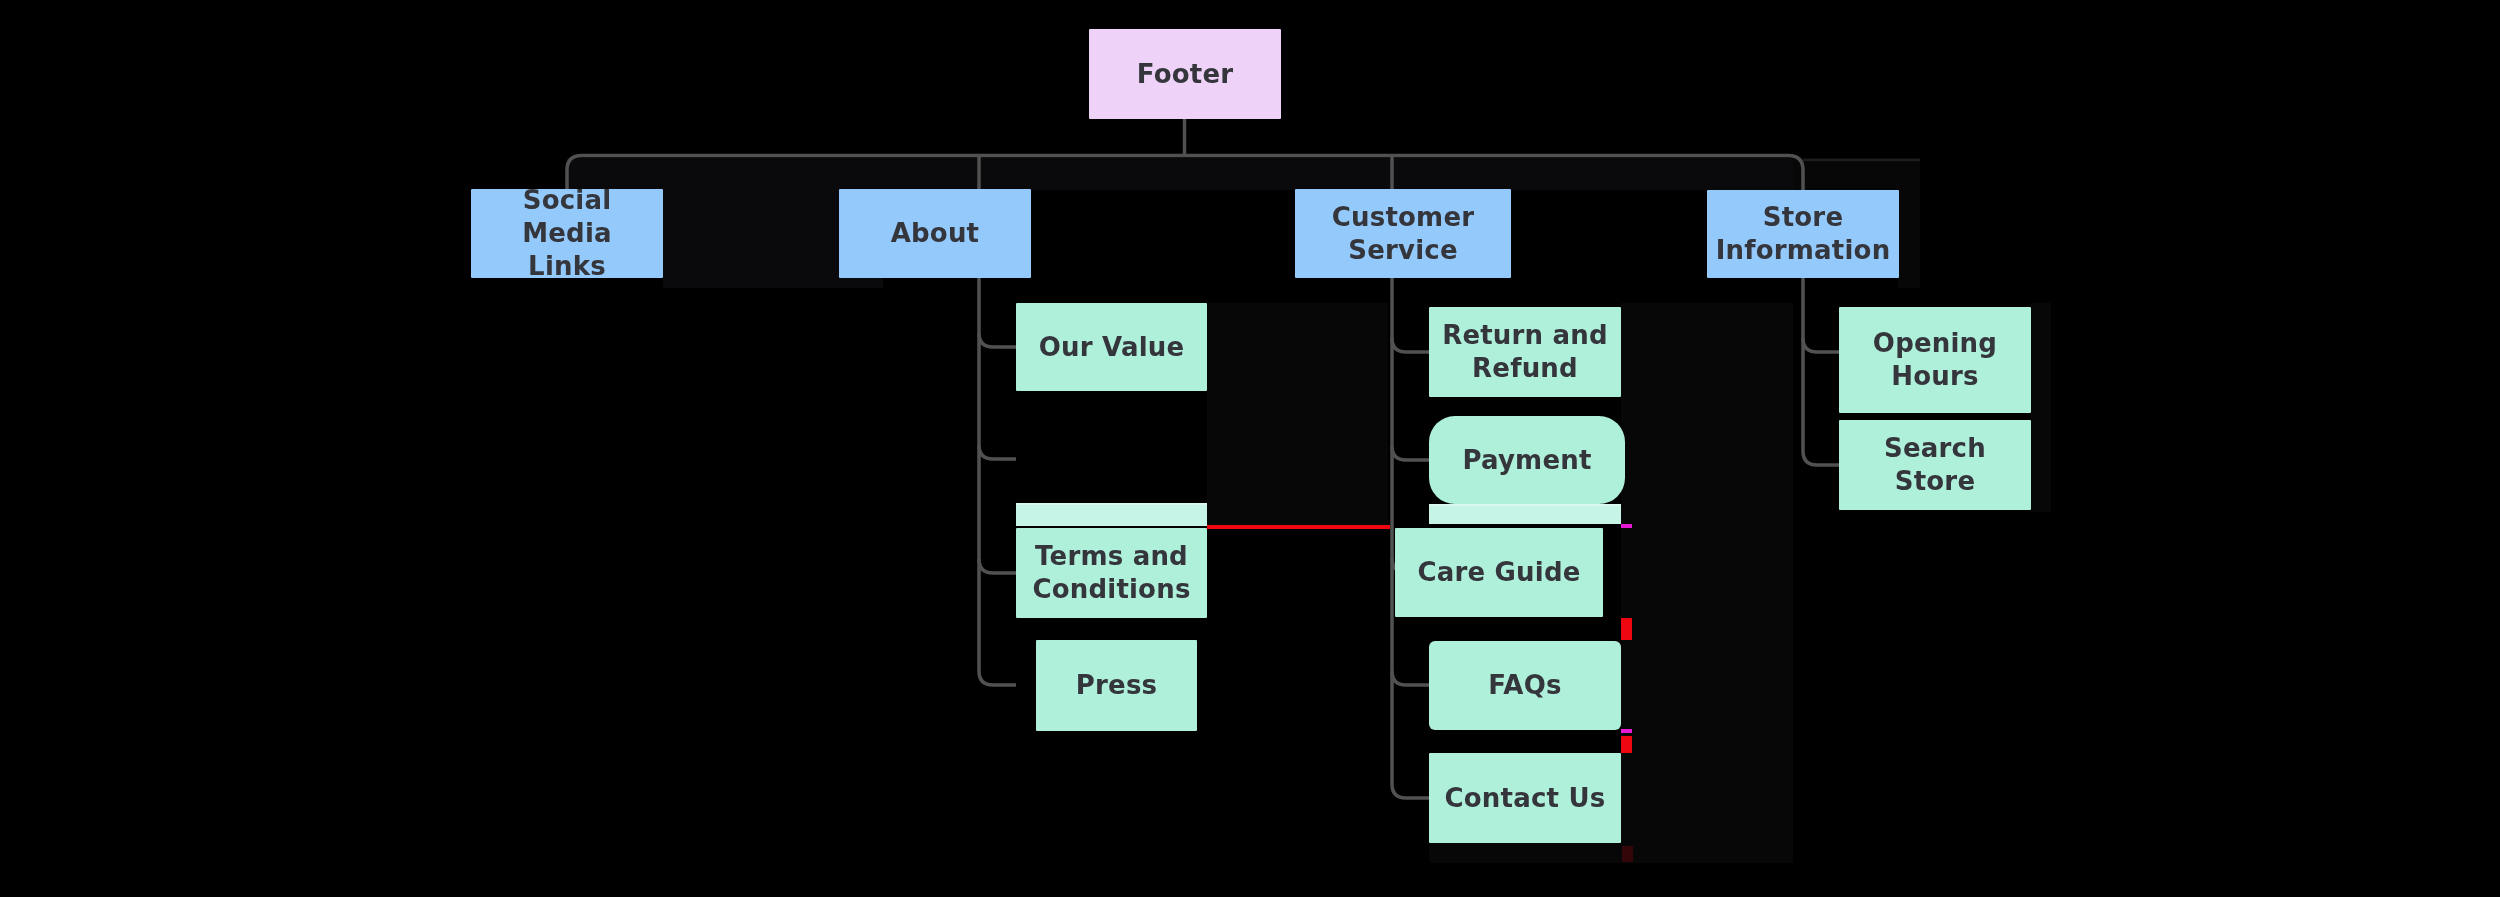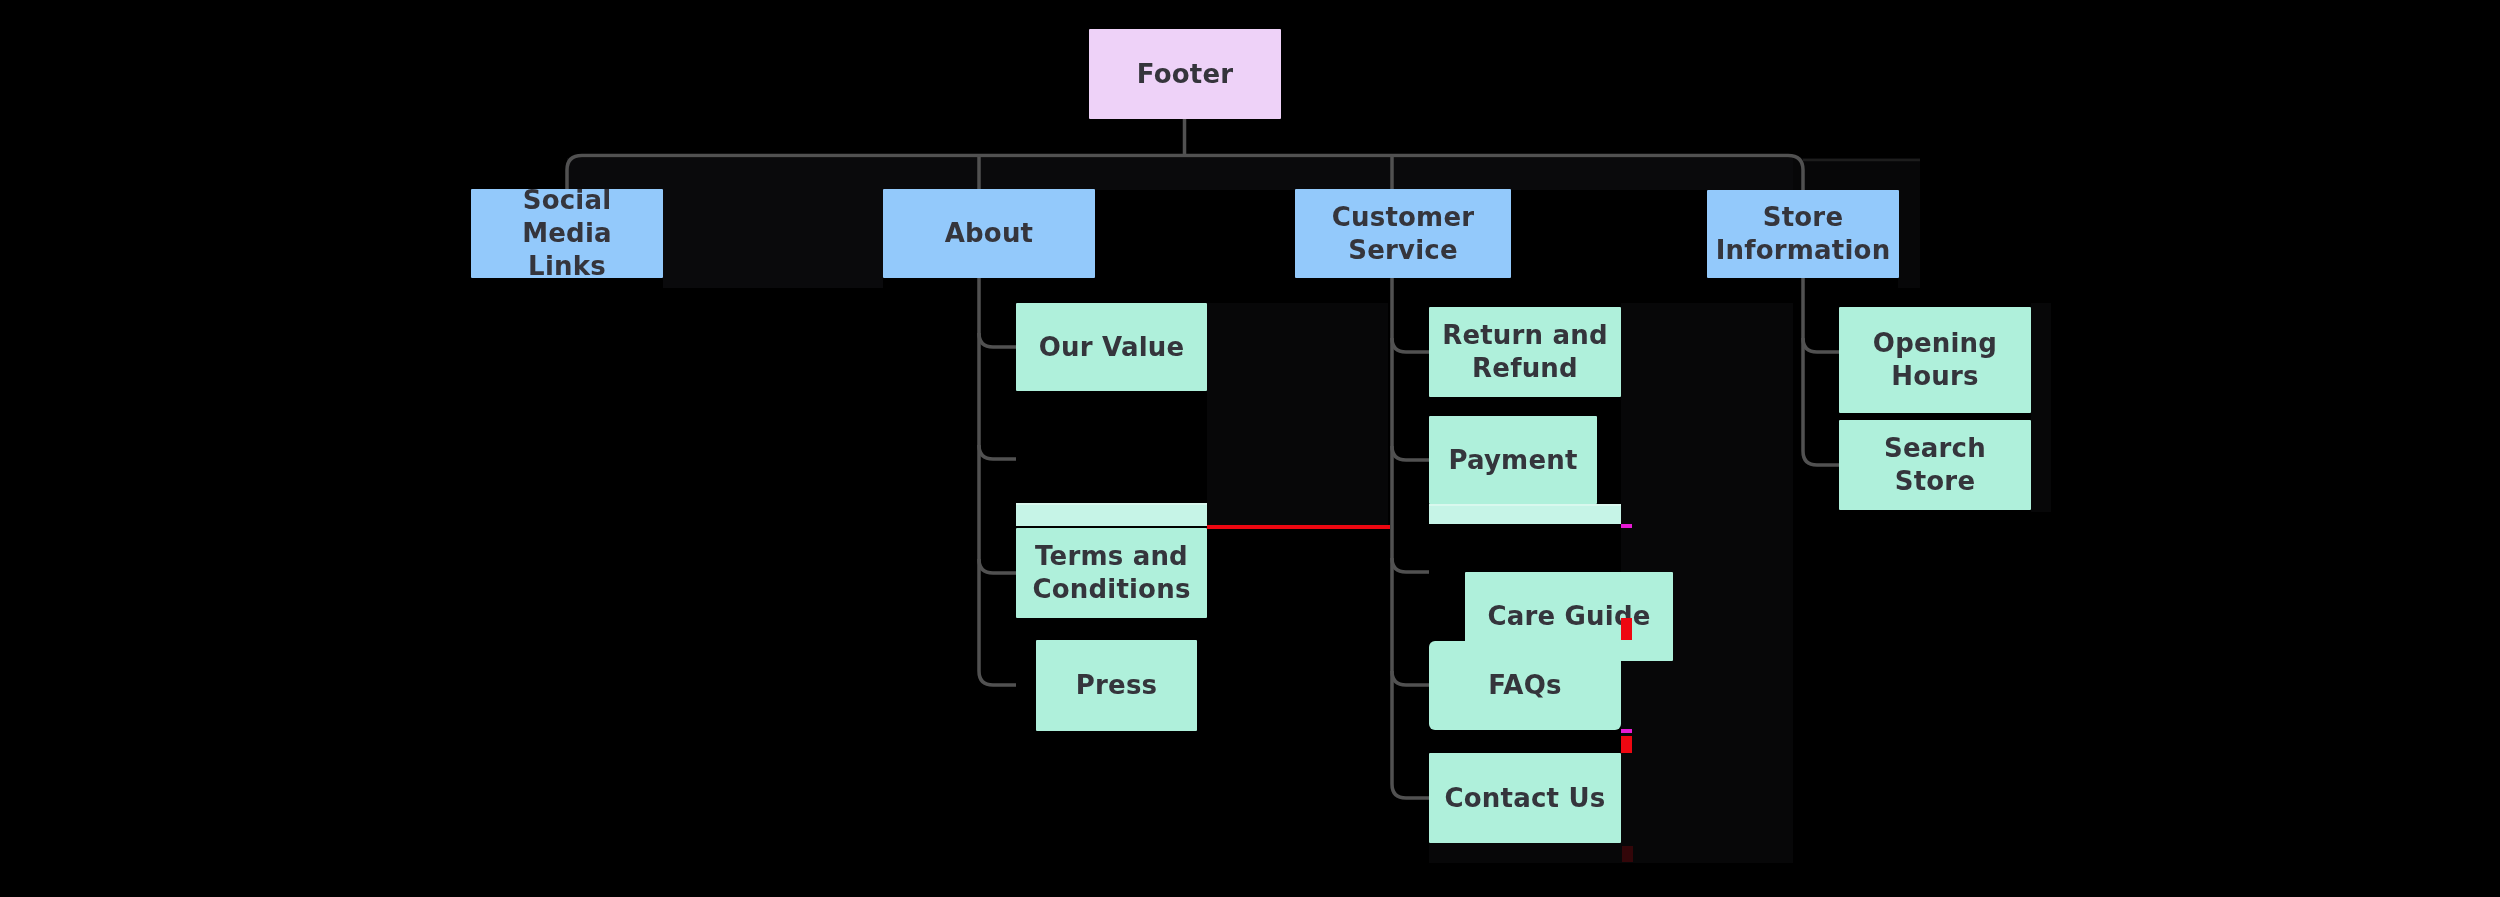--- a/index.html
+++ b/index.html
@@ -79,21 +79,21 @@
   </svg>
 
   <div class="node root" style="left:1089px;top:29px;width:192px;height:90px;">
     <span class="lbl">Footer</span>
   </div>
 
   <div class="node branch" style="left:471px;top:189px;width:192px;height:89px;">
     <span class="lbl">Social Media
 Links</span>
   </div>
-  <div class="node branch" style="left:883px;top:189px;width:212px;height:89px;">
+  <div class="node branch" style="left:839px;top:189px;width:192px;height:89px;">
     <span class="lbl">About</span>
   </div>
   <div class="node branch" style="left:1295px;top:189px;width:216px;height:89px;">
     <span class="lbl">Customer
 Service</span>
   </div>
   <div class="node branch" style="left:1707px;top:190px;width:192px;height:88px;">
     <span class="lbl">Store
 Information</span>
   </div>
@@ -107,25 +107,25 @@
 Conditions</span>
   </div>
   <div class="node leaf" style="left:1036px;top:640px;width:161px;height:91px;">
     <span class="lbl">Press</span>
   </div>
 
   <div class="node leaf" style="left:1429px;top:307px;width:192px;height:90px;">
     <span class="lbl">Return and
 Refund</span>
   </div>
-  <div class="node leaf" style="left:1429px;top:416px;width:168px;height:88px;">
+  <div class="node leaf" style="left:1429px;top:416px;width:196px;height:88px;border-radius:26px;">
     <span class="lbl">Payment</span>
   </div>
   <div class="substrip" style="left:1429px;top:504px;width:192px;height:20px;"></div>
-  <div class="node leaf" style="left:1465px;top:528px;width:208px;height:89px;margin-top:44px;">
+  <div class="node leaf" style="left:1395px;top:528px;width:208px;height:89px;">
     <span class="lbl">Care Guide</span>
   </div>
   <div class="node leaf" style="left:1429px;top:641px;width:192px;height:89px;border-radius:6px;">
     <span class="lbl">FAQs</span>
   </div>
   <div class="node leaf" style="left:1429px;top:753px;width:192px;height:90px;">
     <span class="lbl">Contact Us</span>
   </div>
 
   <div class="node leaf" style="left:1839px;top:307px;width:192px;height:106px;">

